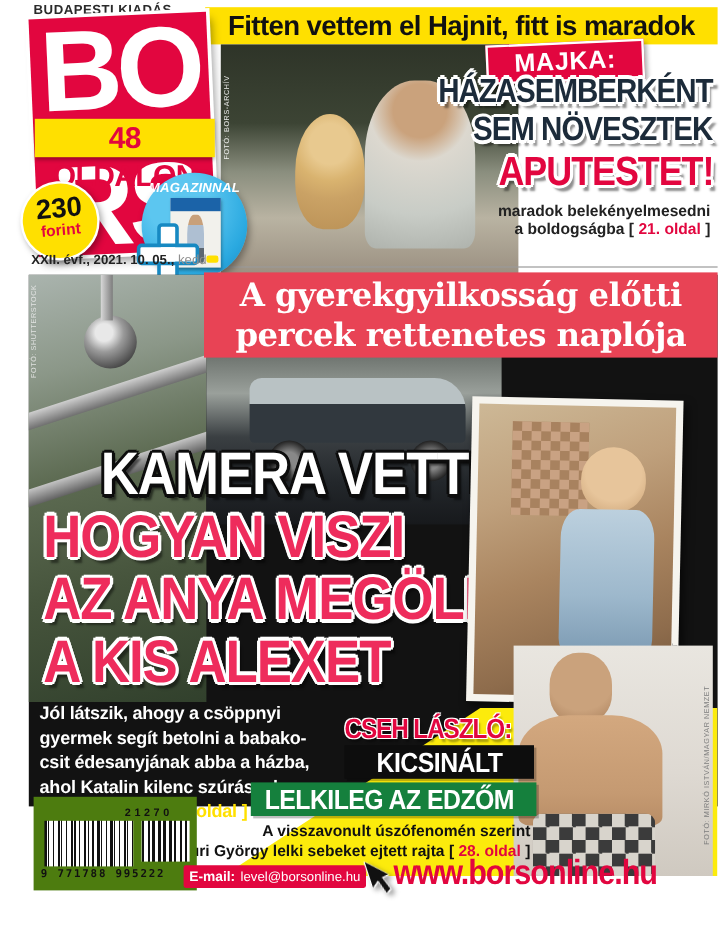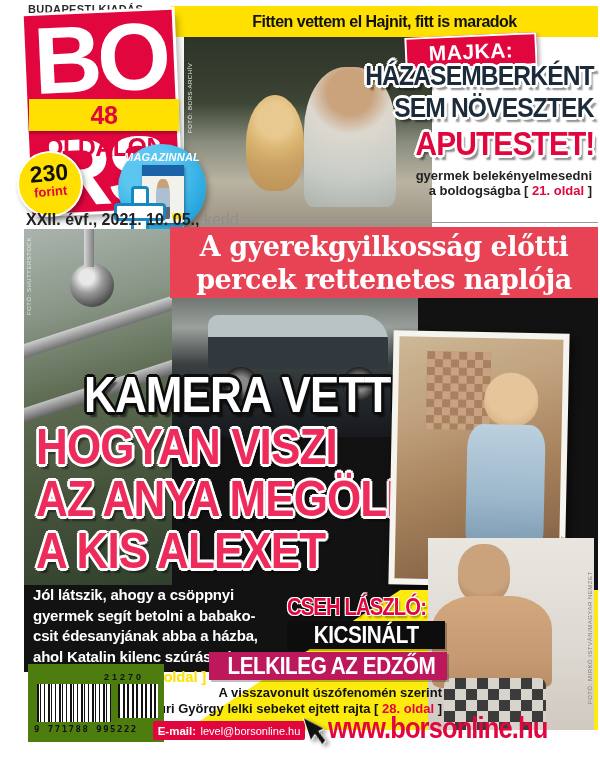--- a/index.html
+++ b/index.html
@@ -15,21 +15,21 @@
   .bigheadline{font-weight:900;letter-spacing:-1px;line-height:1;}
 </style>
 </head>
 <body>
 
 <div id="cover">
 
   <div class="abs" style="left:28px;top:3px;font-size:11px;font-weight:700;color:#2b2b2b;letter-spacing:.4px;">BUDAPESTI KIADÁS</div>
 
   <div class="abs" style="left:171px;top:6px;width:427px;height:31px;background:#ffe000;">
-    <div style="text-align:center;font-size:16px;font-weight:800;color:#111;line-height:31px;letter-spacing:-.5px;">Fitten vettem el Hajnit, fitt is maradok</div>
+    <div style="text-align:center;font-size:23px;font-weight:800;color:#111;line-height:31px;letter-spacing:-.5px;">Fitten vettem el Hajnit, fitt is maradok</div>
   </div>
 
   <div class="abs" style="left:184px;top:37px;width:248px;height:193px;overflow:hidden;
        background:linear-gradient(180deg,#2e3428 0%,#3c4434 34%,#8a8e7e 55%,#b9b3a2 75%,#9a8f80 100%);">
     <div class="abs" style="left:62px;top:58px;width:58px;height:96px;border-radius:50% 50% 40% 40%;
          background:radial-gradient(circle at 50% 26%,#e8c98f 0 22%,#d9b36f 40%,#caa265 60%,#bb9257 100%);"></div>
     <div class="abs" style="left:120px;top:30px;width:92px;height:140px;border-radius:45% 45% 10% 10%;
          background:radial-gradient(circle at 50% 18%,#caa27c 0 18%,#dcd8cf 34%,#c8ccc6 70%,#aeb2ac 100%);"></div>
     <div class="abs vtext" style="left:3px;top:4px;height:92px;font-size:6px;color:#fff;opacity:.9;">FOTÓ: BORS-ARCHÍV</div>
   </div>
@@ -41,21 +41,21 @@
   <div class="abs bigheadline outline-w" style="right:6px;top:62px;font-size:28px;color:#1c2b3a;text-align:right;">
     <span class="condR" style="display:inline-block;">HÁZASEMBERKÉNT</span>
   </div>
   <div class="abs bigheadline outline-w" style="right:6px;top:94px;font-size:28px;color:#1c2b3a;text-align:right;">
     <span class="condR" style="display:inline-block;">SEM NÖVESZTEK</span>
   </div>
   <div class="abs bigheadline outline-w" style="right:6px;top:126px;font-size:34px;color:#e2063f;text-align:right;">
     <span class="condR" style="display:inline-block;">APUTESTET!</span>
   </div>
   <div class="abs" style="right:8px;top:168px;width:200px;text-align:right;font-size:13px;font-weight:700;color:#222;line-height:15px;">
-    <span style="display:block;">gyermek belekényelmesedni</span>
+    <span style="display:block;">maradok belekényelmesedni</span>
     <span style="display:block;">
       <span>a boldogságba [ </span><span style="color:#e2063f;">21. oldal</span><span> ]</span>
     </span>
   </div>
   <div class="abs" style="left:184px;top:222px;width:414px;height:1px;background:#9a9a9a;"></div>
 
   <div class="abs" style="left:28px;top:13px;width:148px;height:198px;background:#e2063f;
        transform:rotate(-2.5deg);box-shadow:0 0 0 3px #fff,4px 6px 8px rgba(0,0,0,.4);">
     <div style="text-align:center;font-size:95px;font-weight:900;color:#fff;line-height:.92;letter-spacing:-5px;margin-top:2px;">BO</div>
     <div style="text-align:center;font-size:95px;font-weight:900;color:#fff;line-height:.92;letter-spacing:-5px;margin-top:26px;">RS</div>
@@ -81,21 +81,21 @@
            background:linear-gradient(180deg,#c8a07a 0 22%,#aebfd2 22% 70%,#5c6670 70% 100%);"></div>
       <div class="abs" style="right:2px;bottom:4px;width:10px;height:6px;background:#ffe000;border-radius:2px;"></div>
     </div>
     <div class="abs" style="left:-4px;top:42px;width:52px;height:52px;">
       <div class="abs" style="left:17px;top:0;width:18px;height:52px;background:#fff;border:3px solid #1789c2;border-radius:4px;box-sizing:border-box;"></div>
       <div class="abs" style="left:0;top:17px;width:52px;height:18px;background:#fff;border:3px solid #1789c2;border-radius:4px;box-sizing:border-box;"></div>
       <div class="abs" style="left:20px;top:20px;width:12px;height:12px;background:#fff;"></div>
     </div>
   </div>
 
-  <div class="abs" style="left:26px;top:211px;font-size:16px;font-weight:800;color:#222;">
+  <div class="abs" style="left:26px;top:211px;font-size:11px;font-weight:800;color:#222;">
     <span>XXII. évf., 2021. 10. 05.,</span>
     <span style="color:#8f8f8f;font-weight:400;">kedd</span>
   </div>
 
   <div class="abs" style="left:24px;top:229px;width:574px;height:443px;background:#121212;">
 
     <div class="abs" style="left:0;top:0;width:148px;height:356px;overflow:hidden;
          background:linear-gradient(165deg,#aab4ae 0%,#8b9788 22%,#5d6b52 45%,#46543c 70%,#31402c 100%);">
       <div class="abs" style="left:46px;top:34px;width:44px;height:44px;border-radius:50%;
            background:radial-gradient(circle at 38% 32%,#e8e8e8 0 18%,#9a9a9a 40%,#4c4c4c 75%,#2a2a2a 100%);"></div>
@@ -169,21 +169,21 @@
          background:repeating-conic-gradient(#3b3b3b 0% 25%, #d8d4cc 0% 50%);background-size:22px 22px;"></div>
     <div class="abs vtext" style="right:1px;bottom:26px;height:150px;font-size:6px;color:#7d7d7d;">FOTÓ: MIRKÓ ISTVÁN/MAGYAR NEMZET</div>
   </div>
 
   <div class="abs bigheadline outline-w-thin" style="left:287px;top:596px;font-size:23px;color:#e2063f;">
     <span class="cond" style="display:inline-block;">CSEH LÁSZLÓ:</span>
   </div>
   <div class="abs" style="left:287px;top:621px;width:158px;height:28px;background:#0d0d0d;text-align:center;box-shadow:2px 2px 0 rgba(0,0,0,.25);">
     <span style="font-size:23px;font-weight:900;color:#fff;line-height:28px;letter-spacing:-.5px;display:inline-block;transform:scaleX(.9);">KICSINÁLT</span>
   </div>
-  <div class="abs" style="left:209px;top:652px;width:238px;height:28px;background:#be185d;text-align:right;box-shadow:2px 2px 0 rgba(0,0,0,.25);">
+  <div class="abs" style="left:209px;top:652px;width:238px;height:28px;background:#15803d;text-align:left;box-shadow:2px 2px 0 rgba(0,0,0,.25);">
     <span style="font-size:23px;font-weight:900;color:#fff;line-height:28px;letter-spacing:-.5px;display:inline-block;transform:scaleX(.9);">LELKILEG AZ EDZŐM</span>
   </div>
   <div class="abs" style="left:150px;top:685px;width:292px;text-align:right;font-size:13px;font-weight:700;color:#111;line-height:15.5px;">
     <span style="display:block;">A visszavonult úszófenomén szerint</span>
     <span style="display:block;">
       <span>Turi György lelki sebeket ejtett rajta [ </span><span style="color:#e2063f;">28. oldal</span><span> ]</span>
     </span>
   </div>
 
   <div class="abs" style="left:28px;top:664px;width:136px;height:78px;background:#4d7c0f;">

